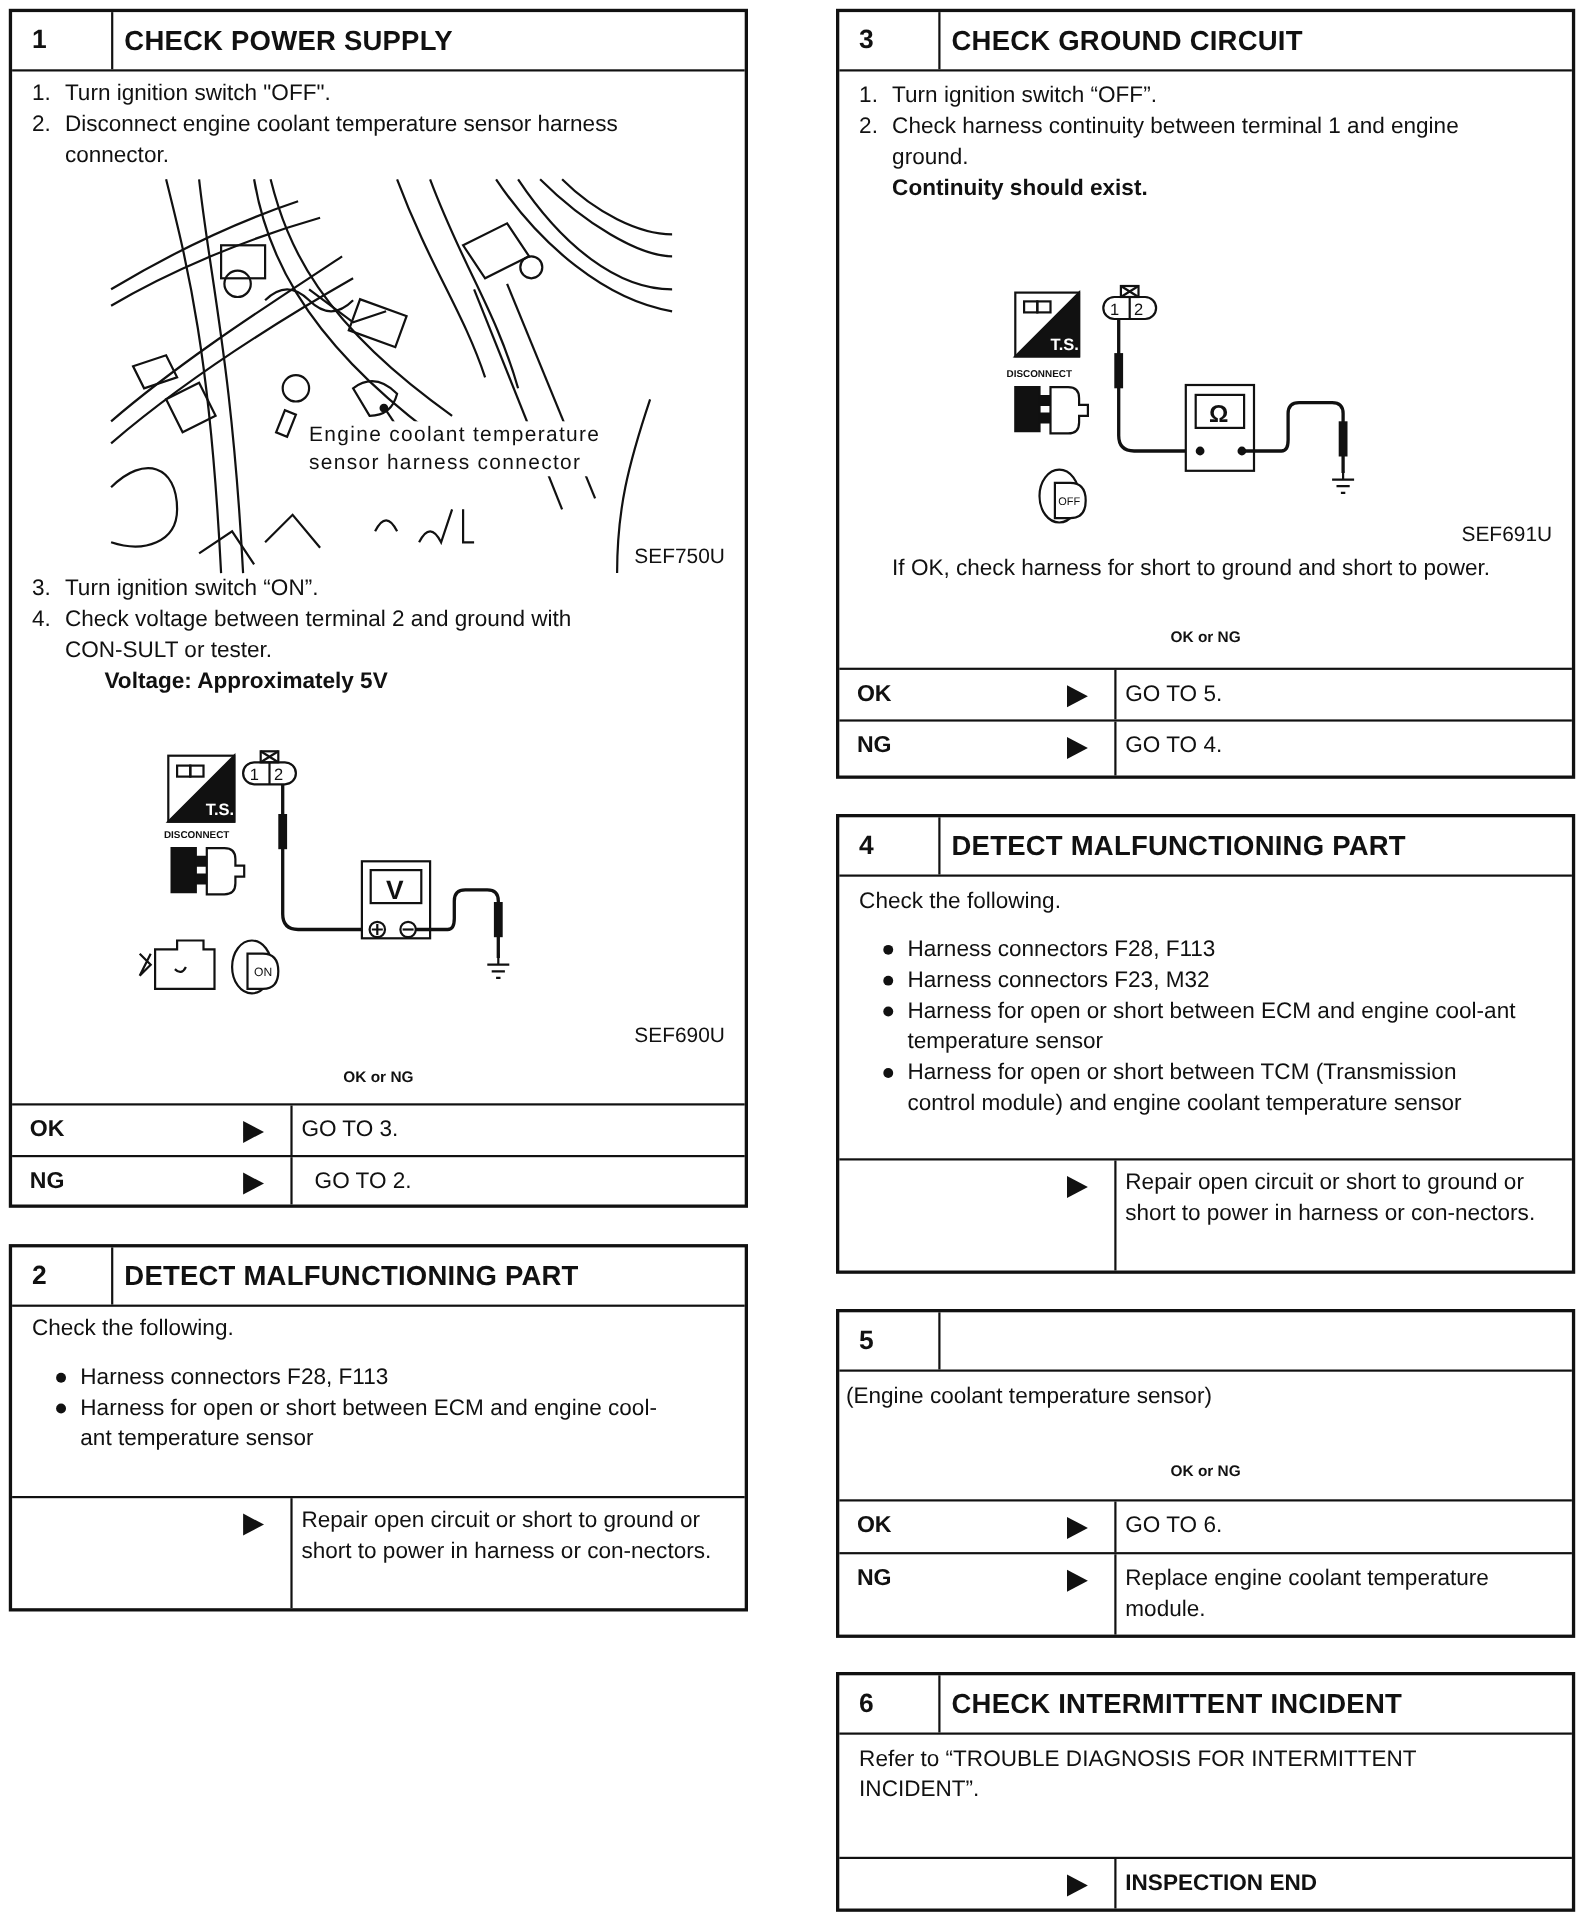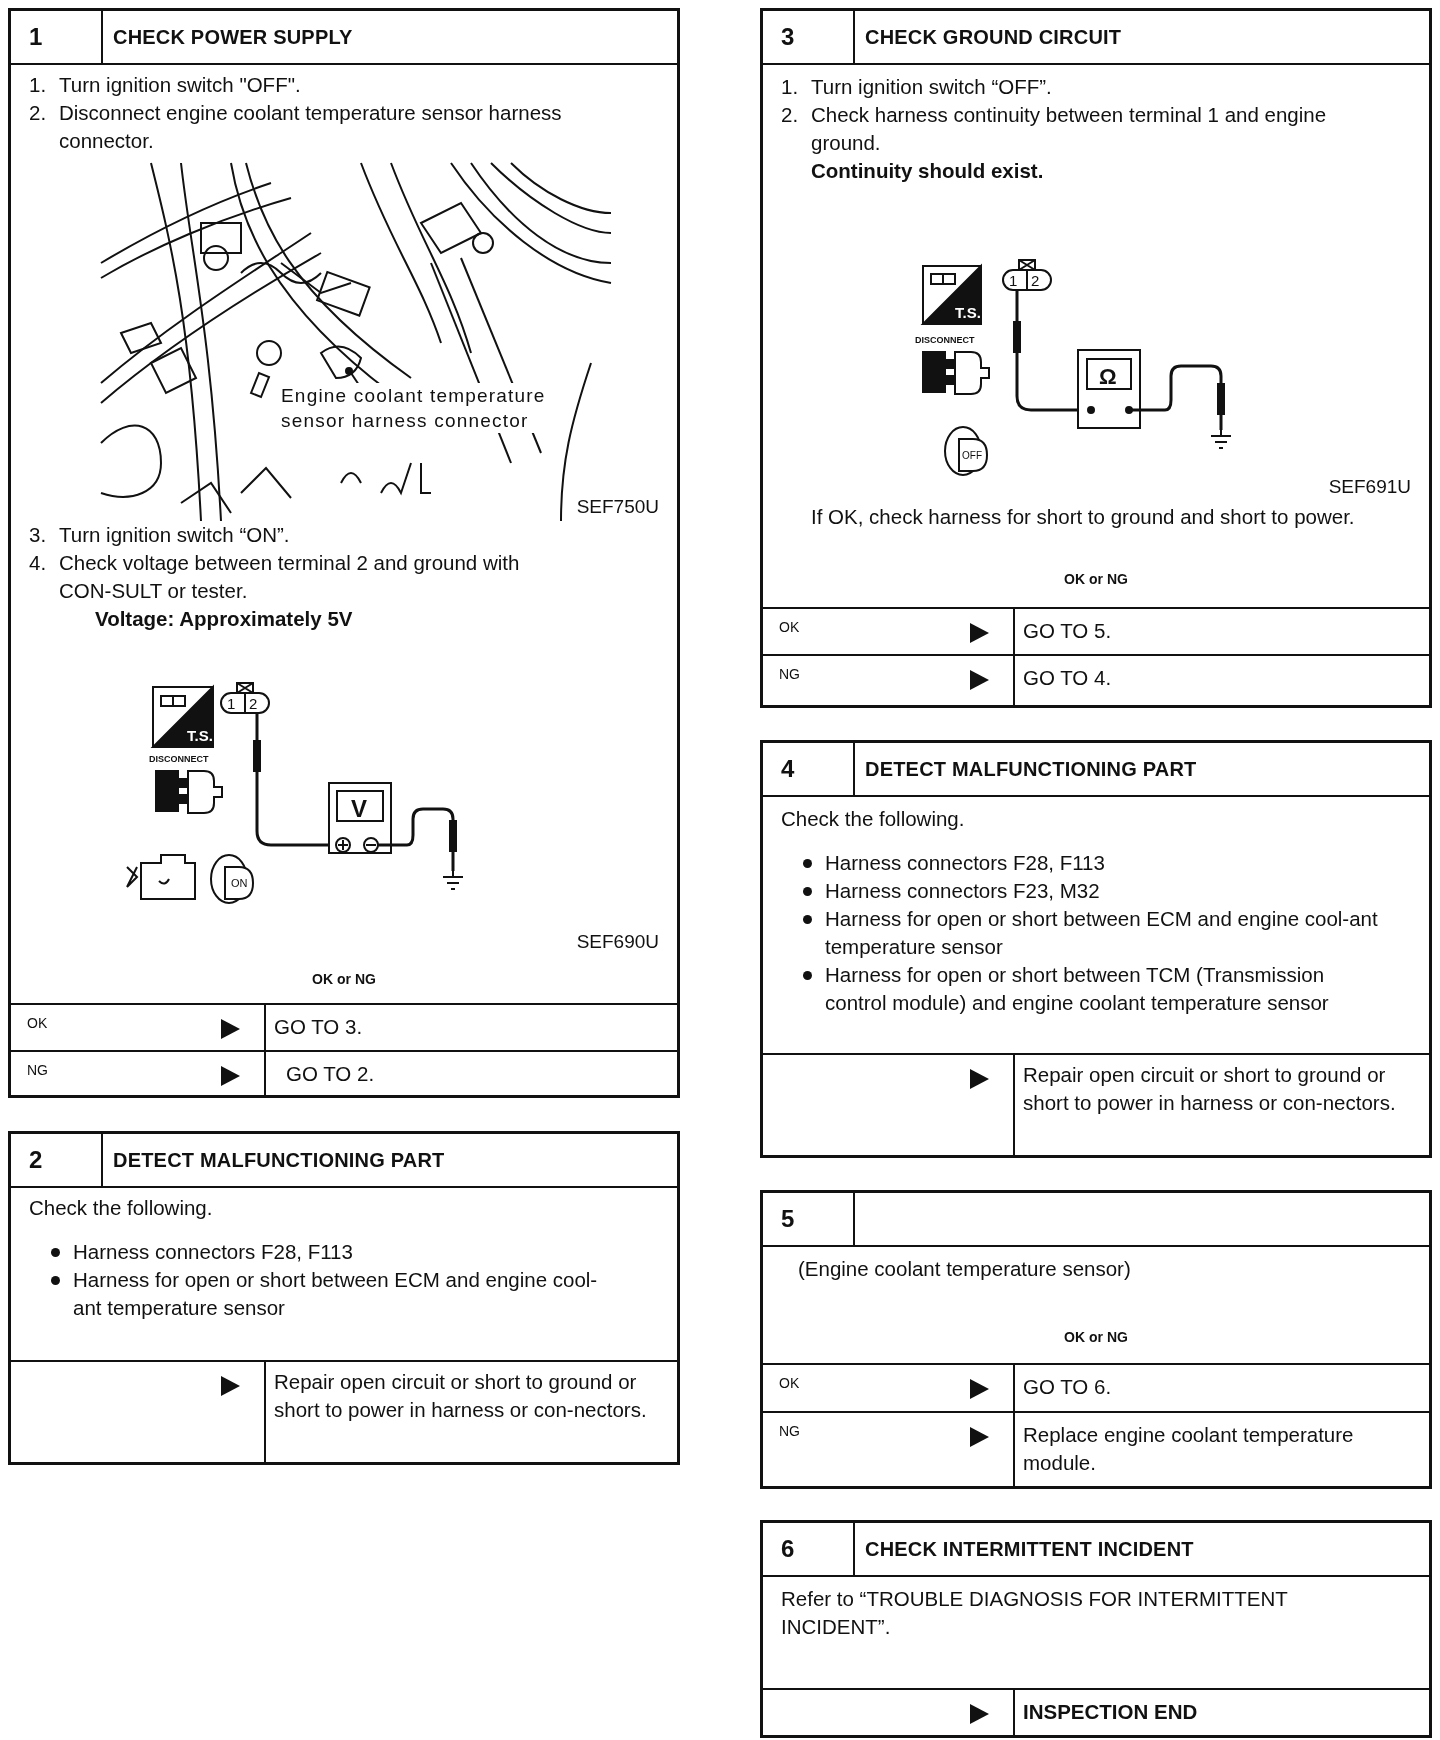--- a/index.html
+++ b/index.html
@@ -3,30 +3,30 @@
 <meta charset="utf-8">
 <style>
   html, body { margin:0; padding:0; background:#fff; }
   body { width:1440px; height:1740px; position:relative; overflow:hidden;
          font-family:"Liberation Sans", sans-serif; color:#111; }
   .box { position:absolute; border:3px solid #111; box-sizing:border-box; background:#fff; }
   .hdr { position:absolute; left:0; right:0; top:0; height:52px; border-bottom:2px solid #111; }
   .hdr .num { position:absolute; left:0; top:0; width:92px; height:52px; border-right:2px solid #111;
               box-sizing:border-box; font-weight:bold; font-size:24px; line-height:52px; padding-left:18px; }
   .hdr .title { position:absolute; left:102px; top:0; height:52px; line-height:52px;
-                font-weight:bold; font-size:20px; letter-spacing:0.2px; }
+                font-weight:bold; font-size:25px; letter-spacing:0.2px; }
   .body { position:absolute; left:0; right:0; font-size:20.5px; line-height:28px; }
   .ol { margin:0; padding:0; list-style:none; }
   .ol li { position:relative; padding-left:48px; }
   .ol li .n { position:absolute; left:18px; }
   .boldline { font-weight:bold; }
   .fig-code { position:absolute; font-size:19px; }
   .okng { position:absolute; left:0; right:0; text-align:center; font-weight:bold; font-size:14px; }
   .row { position:absolute; left:0; right:0; border-top:2px solid #111; box-sizing:border-box; }
-  .row .lab { position:absolute; left:16px; font-size:14px; }
+  .row .lab { position:absolute; left:16px; font-size:21px;font-weight:bold; }
   .row .arrow { position:absolute; width:0; height:0; border-top:10px solid transparent;
                 border-bottom:10px solid transparent; border-left:19px solid #111; }
   .row .res { position:absolute; top:0; bottom:0; border-left:2px solid #111; padding-left:8px;
               font-size:20.5px; line-height:28px; box-sizing:border-box; }
   .bul { margin:16px; padding:0; list-style:none; }
   .bul li { position:relative; padding-left:28px; }
   .bul li::before { content:""; position:absolute; left:6px; top:10px; width:9px; height:9px; border-radius:50%; background:#111; }
   svg { position:absolute; overflow:visible; }
   .lbl { font-family:"Liberation Sans", sans-serif; }
 </style>
@@ -274,21 +274,21 @@
   <div class="row" style="top:310px; height:102px;">
     <span class="arrow" style="left:207px; top:14px;"></span>
     <div class="res" style="left:250px; right:0; padding-top:6px; padding-right:20px;">Repair open circuit or short to ground or short to power in harness or con-nectors.</div>
   </div>
 </div>
 
 <div class="box" style="left:760px; top:1190px; width:672px; height:299px;">
   <div class="hdr">
     <div class="num">5</div>
   </div>
-  <div class="body" style="top:62px; padding-left:35px;">
+  <div class="body" style="top:62px; padding-left:6px;">
     <div>(Engine coolant temperature sensor)</div>
   </div>
   <div class="okng" style="top:136px;">OK or NG</div>
   <div class="row" style="top:170px; height:48px;">
     <span class="lab" style="top:10px;">OK</span>
     <span class="arrow" style="left:207px; top:14px;"></span>
     <div class="res" style="left:250px; right:0; padding-top:8px;">GO TO 6.</div>
   </div>
   <div class="row" style="top:218px; height:75px;">
     <span class="lab" style="top:10px;">NG</span>

